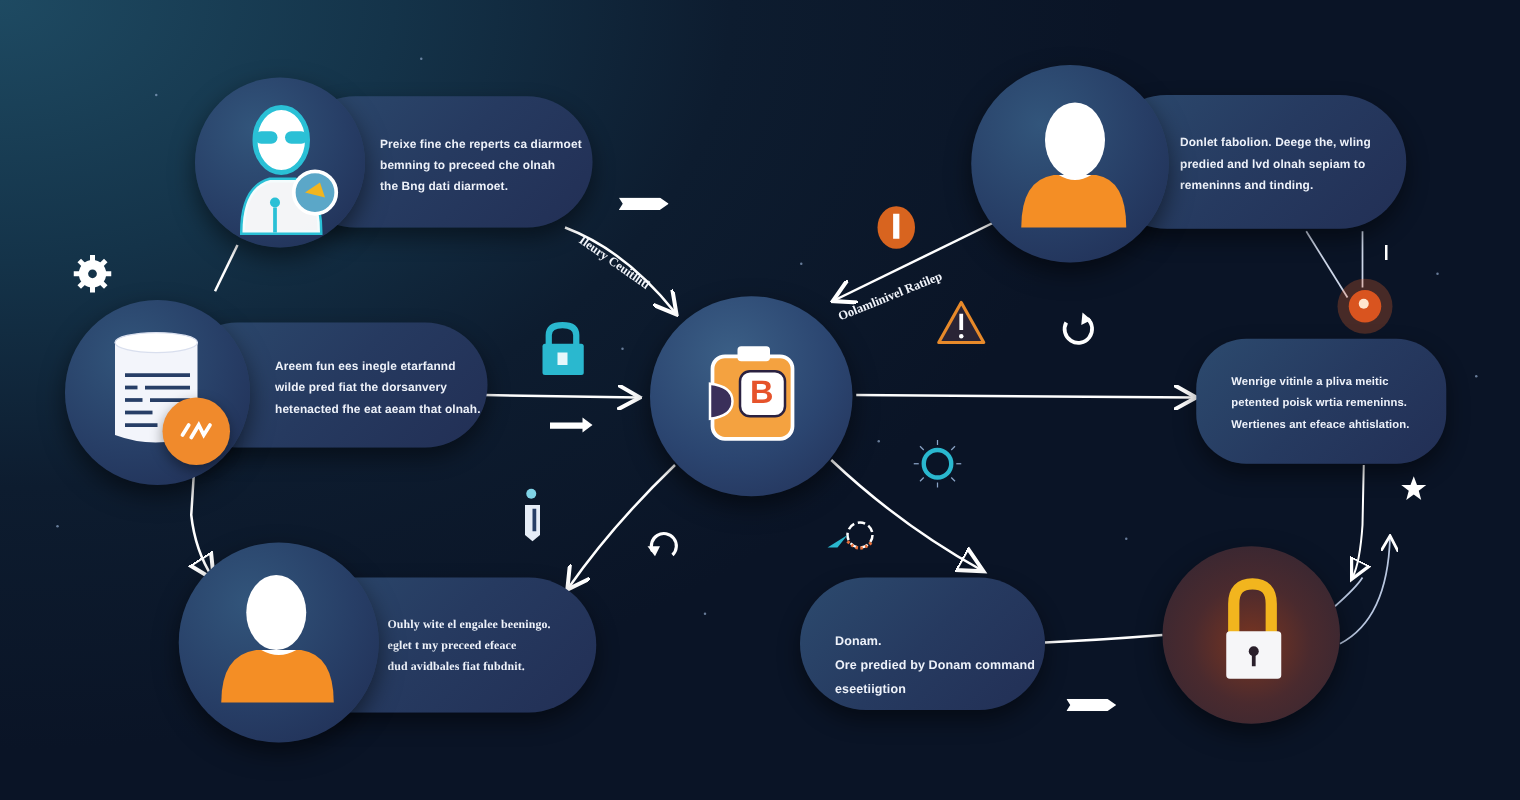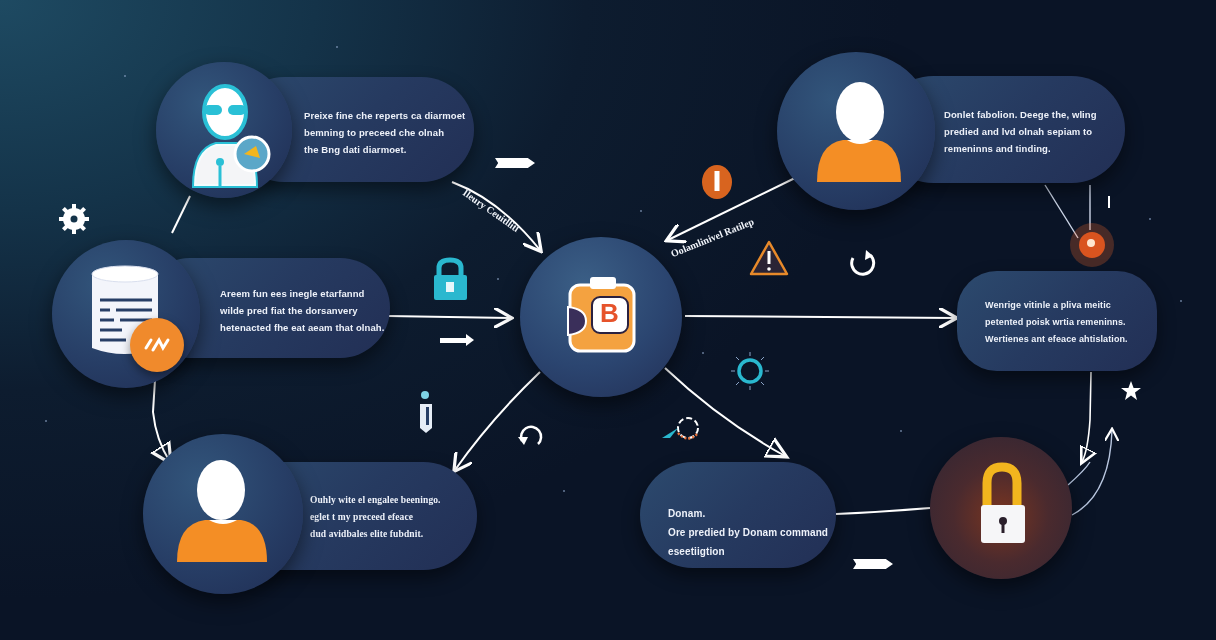--- a/index.html
+++ b/index.html
@@ -118,21 +118,21 @@
     <svg width="54" height="54">
         <path d="M16,30 L21,22 M23,32 L29,22 L33,30 L38,22" stroke="#fff" stroke-width="3" fill="none" stroke-linecap="round"></path>
       </svg>
   </div>
 </div>
 
 <div class="pill" style="left:215px;top:462px;width:262px;height:108px;">
   <div class="txt" style="left:95px;top:30px;font-family:Liberation Serif, serif;">
     <div>Ouhly wite el engalee beeningo.</div>
     <div>eglet t my preceed efeace</div>
-    <div>dud avidbales elite fubdnit.</div>
+    <div>dud avidbales fiat fubdnit.</div>
   </div>
 </div>
 <div class="circle" style="left:143px;top:434px;width:160px;height:160px;">
   <svg width="160" height="160">
     <path d="M34,128 Q34,90 62,86 L98,86 Q124,90 124,128 Z" fill="#f48e25"></path>
     <path d="M66,86 Q80,94 94,86" fill="#fff"></path>
     <ellipse cx="78" cy="56" rx="24" ry="30" fill="#fff"></ellipse>
   </svg>
 </div>
 

